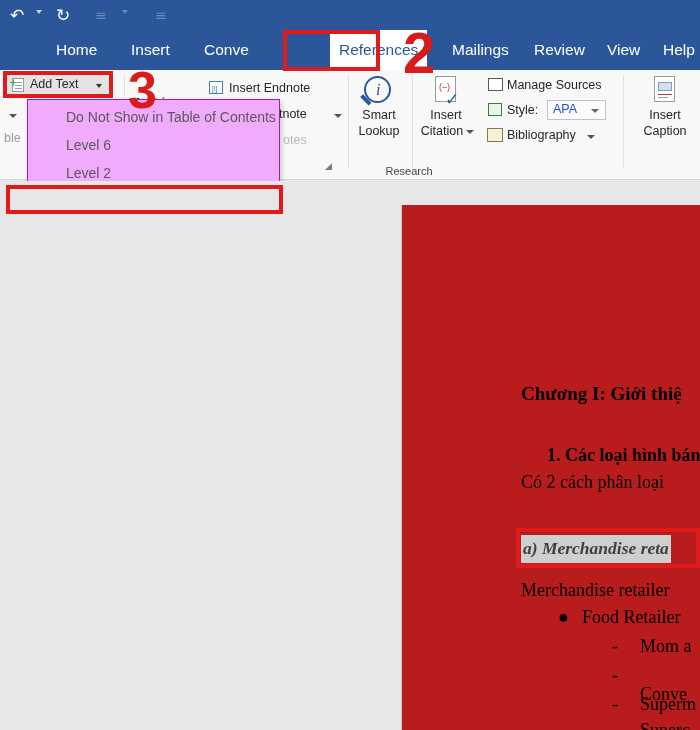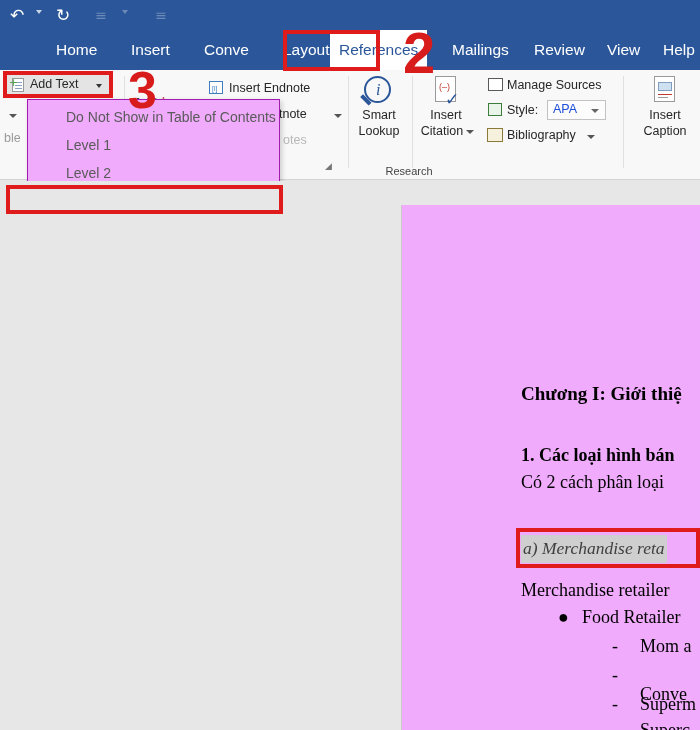--- a/index.html
+++ b/index.html
@@ -143,31 +143,31 @@
     background:#ffffff; border:1px solid #808080;
   }
 
   
   .canvas {
     position:absolute; left:0; top:205px; width:700px; height:525px;
     background:#e7e7e7;
   }
   .page {
     position:absolute; left:401px; top:0; width:299px; height:525px;
-    background:#f0abfc; border-left:1px solid #c8c8c8;
+    background:#b91c1c; border-left:1px solid #c8c8c8;
   }
   .doc-text {
     position:absolute; white-space:nowrap;
     font-family:"Liberation Serif", serif; color:#000000;
   }
   .doc-h1 { font-size:19px; font-weight:bold; }
-  .doc-h2 { font-size:18px; font-weight:bold; }
+  .doc-h2 { font-size:18px; font-weight:bold;margin-left:26px; }
   .doc-p  { font-size:18px; }
   .doc-h3 {
-    font-size:17.5px; font-weight:normal; font-style:italic;
+    font-size:17.5px; font-weight:bold; font-style:italic;
     color:#3f3f3f; background:#cfcfcf;
   }
   .doc-bullet { font-size:18px; }
   .doc-dash { font-size:18px; }
 </style>
 </head>
 <body>
 
 <div id="app">
 
@@ -177,21 +177,20 @@
     <div class="qat-icon" style="left:52px;">↻</div>
     <div class="qat-icon dim" style="left:90px;">≡</div>
     <div class="qat-caret dim" style="left:122px;"></div>
     <div class="qat-icon dim" style="left:150px;">≡</div>
   </div>
 
   <div class="tabbar">
     <div class="tab" style="left:47px;">Home</div>
     <div class="tab" style="left:122px;">Insert</div>
     <div class="tab" style="left:195px;">Conve</div>
-    <div class="tab" style="left:274px;">Layout</div>
     <div class="tab active" style="left:330px;">References</div>
     <div class="tab" style="left:443px;">Mailings</div>
     <div class="tab" style="left:525px;">Review</div>
     <div class="tab" style="left:598px;">View</div>
     <div class="tab" style="left:654px;">Help</div>
 
   </div>
 
   <div class="ribbon">
 
@@ -281,21 +280,21 @@
                    border:1px solid #7f9ec0;"></span>
       <span class="ln" style="left:3px;top:17px;width:14px;background:#c0392b;"></span>
       <span class="ln" style="left:3px;top:20px;width:10px;background:#9a9a9a;"></span>
     </div>
     <div class="btn-big-label" style="left:640px; top:37px; width:50px;">Insert</div>
     <div class="btn-big-label" style="left:640px; top:53px; width:50px;">Caption</div>
   </div>
 
   <div class="dropdown">
     <div class="dd-item" style="top:3px;">Do Not Show in Table of Contents</div>
-    <div class="dd-item" style="top:31px;">Level 1</div>
+    <div class="dd-item" style="top:31px;">Level 6</div>
     <div class="dd-item" style="top:59px;">Level 2</div>
     <div class="dd-item selected" style="top:87px;">
       <span class="dd-check">✓</span>
       <span>Level 3</span>
     </div>
   </div>
 
   <div class="ruler-area">
     <div class="ruler">
       <div class="margin-zone" style="left:0px; width:118px;"></div>

